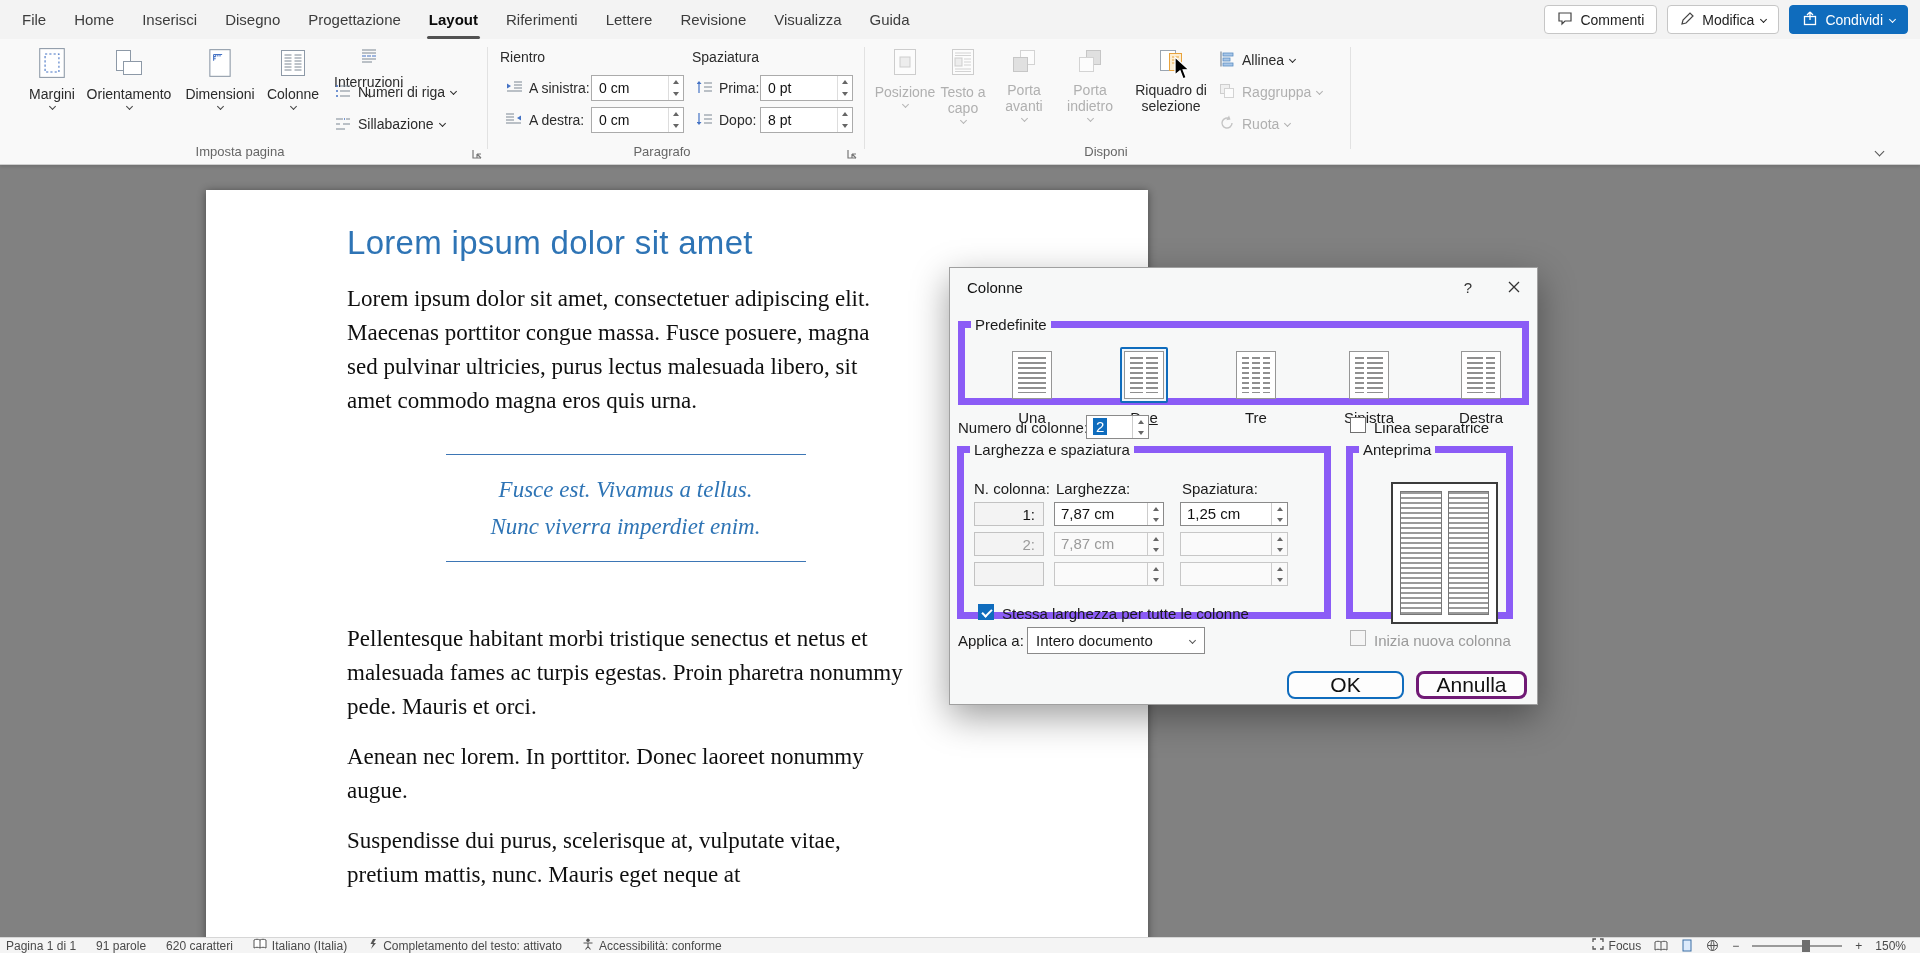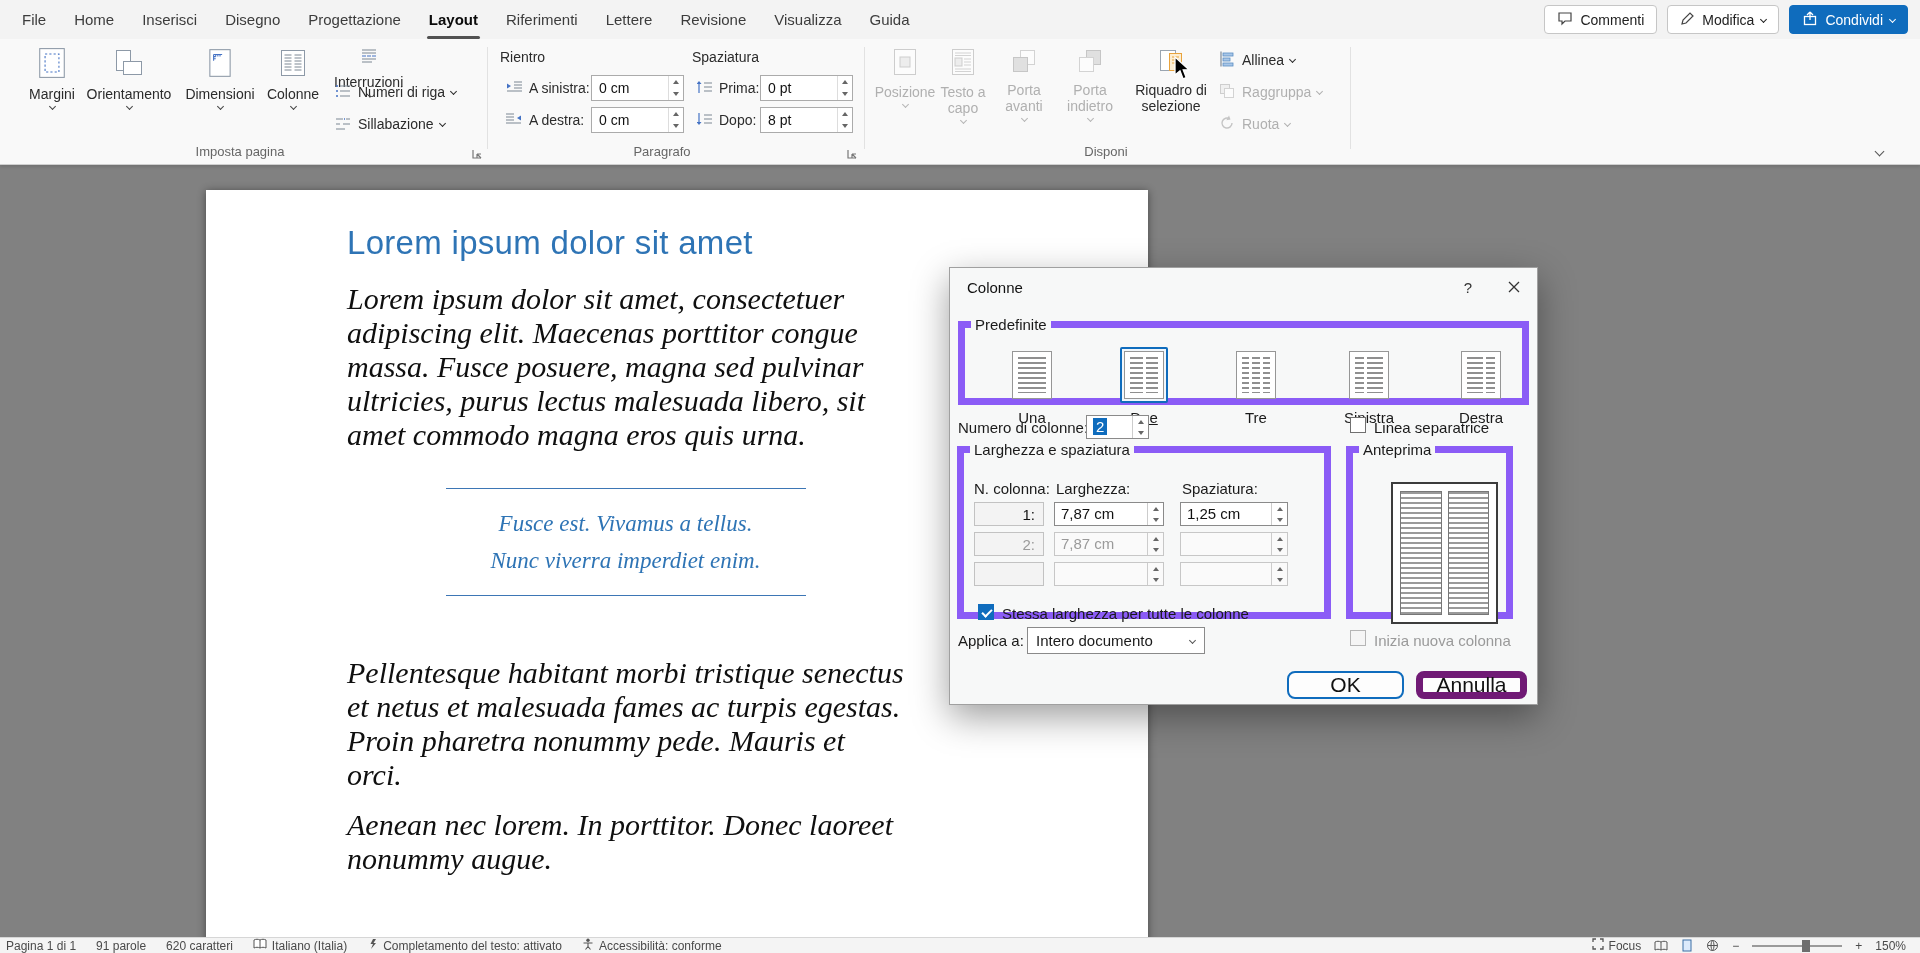--- a/index.html
+++ b/index.html
@@ -36,21 +36,21 @@
   .spin .val { flex:1; font-size:14px; color:#111; padding:4px 0 0 7px; }
   .spin .arrs { width:15px; display:flex; flex-direction:column; border-left:1px solid #ddd; }
   .spin .arr { flex:1; display:flex; align-items:center; justify-content:center; }
   .tri-up { width:0; height:0; border-left:3.5px solid transparent; border-right:3.5px solid transparent; border-bottom:4px solid #666; }
   .tri-down { width:0; height:0; border-left:3.5px solid transparent; border-right:3.5px solid transparent; border-top:4px solid #666; }
 
   
   .docarea { position:absolute; top:166px; left:0; width:100%; height:771px; overflow:hidden; }
   .page { position:absolute; left:206px; top:24px; width:942px; height:1100px; background:#fff; box-shadow:0 1px 8px rgba(0,0,0,.45); padding:34px 244px 0 141px; }
   .doctitle { font-size:33px; font-weight:normal; color:#2e74b5; margin-bottom:20px; letter-spacing:.3px; }
-  .page p { font-family:"Liberation Serif", serif; font-size:30px; line-height:34px; color:#0f0f0f; margin-bottom:16px;font-style:italic; }
+  .page p { font-family:"Liberation Serif", serif; font-size:23px; line-height:34px; color:#0f0f0f; margin-bottom:16px; }
   .quote { width:360px; margin:36px auto 60px auto; border-top:1px solid #3d76b5; border-bottom:1px solid #3d76b5; padding:16px 0; text-align:center; }
   .quote p { font-style:italic; color:#2e74b5; margin:0; font-size:23px; line-height:37px; }
 
   
   .dialog { position:absolute; left:949px; top:267px; width:589px; height:438px; background:#f7f8f8; border:1px solid #a0a0a0; box-shadow:0 12px 34px rgba(0,0,0,.38); z-index:40; font-size:15px; color:#1a1a1a; }
   .dlg-title { position:relative; height:38px; display:flex; align-items:center; padding-left:17px; font-size:15px; color:#111; }
   .dlg-ctrls { position:absolute; right:0; top:0; height:38px; display:flex; }
   .dlg-help, .dlg-close { width:46px; height:38px; display:flex; align-items:center; justify-content:center; color:#333; }
   .dialog fieldset { position:absolute; border:7px solid #8b5cf6; }
   .dialog legend { font-size:15px; padding:0 4px; margin-left:6px; color:#1a1a1a; }
@@ -76,21 +76,21 @@
   .cb { position:absolute; width:16px; height:16px; border:1px solid #707070; background:#fff; }
   .cb.checked { background:#0f6cbd; border-color:#0f6cbd; }
   .cb.checked::after { content:""; position:absolute; left:3px; top:4px; width:8px; height:4px; border-left:2px solid #fff; border-bottom:2px solid #fff; transform:rotate(-45deg); }
   .cb.disabled { border-color:#b5b5b5; background:#f5f5f5; }
   .preview-page { position:absolute; left:38px; top:24px; width:107px; height:142px; border:2px solid #3c3c3c; background:#fff; padding:7px; display:flex; gap:6px; }
   .preview-page .pcol { flex:1; border:1px solid #777; background:repeating-linear-gradient(to bottom,#9a9a9a 0,#9a9a9a 2px,transparent 2px,transparent 5px); }
   .dropdown { position:absolute; height:27px; border:1px solid #8a8a8a; background:#fff; display:flex; align-items:center; padding-left:8px; font-size:15px; }
   .dropdown .dd-btn { margin-left:auto; width:24px; height:100%; display:flex; align-items:center; justify-content:center; color:#555; }
   .dbtn { position:absolute; height:28px; background:#fdfdfd; font-size:21px; color:#111; display:flex; align-items:center; justify-content:center; border-radius:8px; }
   .dbtn.primary { border:2px solid #0f6cbd; }
-  .dbtn.normal { border:7px solid #701a75; }
+  .dbtn.normal { border:3px solid #701a75; }
 
   
   .statusbar { position:absolute; bottom:0; left:0; width:100%; height:16px; background:#f4f4f4; border-top:1px solid #d6d6d6; display:flex; align-items:center; justify-content:space-between; font-size:12px; color:#4a4a4a; padding:0 14px 0 6px; z-index:60; }
   .sb-left, .sb-right { display:flex; align-items:center; gap:20px; white-space:nowrap; }
   .sb-right { gap:13px; }
   .sb-item { display:flex; align-items:center; gap:5px; }
   .ztrack { width:90px; height:2px; background:#9a9a9a; position:relative; }
   .zthumb { position:absolute; left:55%; top:-5px; width:8px; height:12px; background:#6e6e6e; }
 
   
@@ -374,20 +374,21 @@
   <div class="docarea">
     <div class="page">
       <div class="doctitle">Lorem ipsum dolor sit amet</div>
       <p>Lorem ipsum dolor sit amet, consectetuer adipiscing elit. Maecenas porttitor congue massa. Fusce posuere, magna sed pulvinar ultricies, purus lectus malesuada libero, sit amet commodo magna eros quis urna.</p>
       <div class="quote">
         <p>Fusce est. Vivamus a tellus.</p>
         <p>Nunc viverra imperdiet enim.</p>
       </div>
       <p>Pellentesque habitant morbi tristique senectus et netus et malesuada fames ac turpis egestas. Proin pharetra nonummy pede. Mauris et orci.</p>
       <p>Aenean nec lorem. In porttitor. Donec laoreet nonummy augue.</p>
+      <p>Suspendisse dui purus, scelerisque at, vulputate vitae, pretium mattis, nunc. Mauris eget neque at</p>
     </div>
   </div>
 
   <div class="dialog">
     <div class="dlg-title">
       <span>Colonne</span>
       <div class="dlg-ctrls">
         <div class="dlg-help">?</div>
         <div class="dlg-close">
             <span><svg width="12" height="12" viewBox="0 0 12 12">

